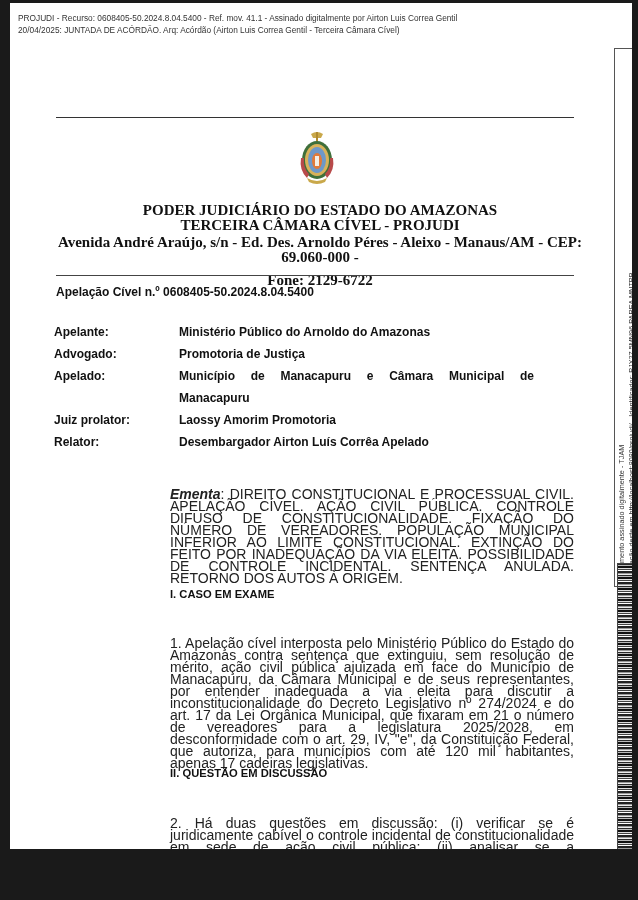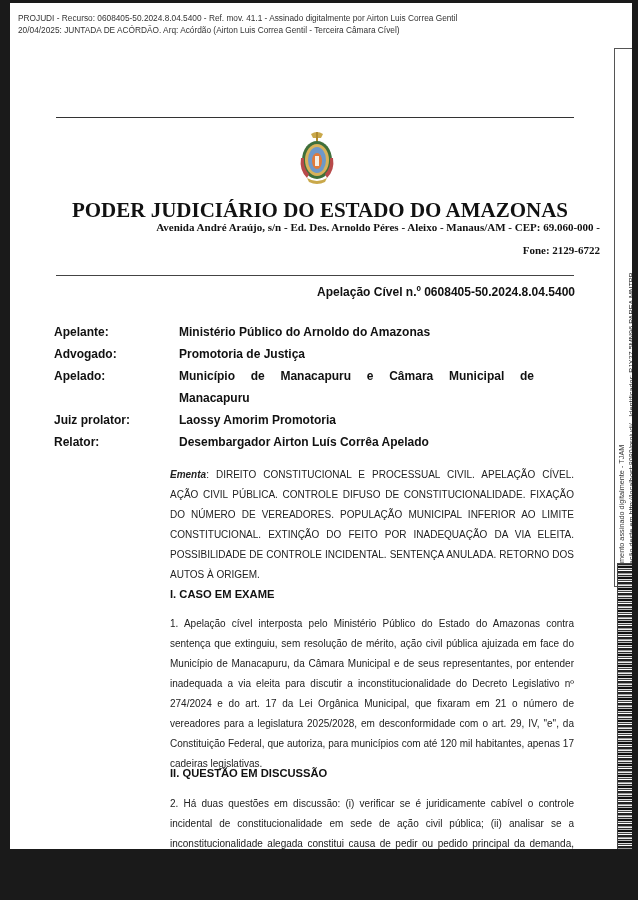--- a/index.html
+++ b/index.html
@@ -23,42 +23,42 @@
     .rule-top {
       position: absolute; left: 46px; top: 114px; width: 518px; height: 1px; background: #333;
     }
     .crest {
       position: absolute; left: 287px; top: 127px; width: 40px; height: 58px;
     }
     .court-head {
       position: absolute; left: 30px; top: 200px; width: 560px;
       text-align: center; font-family: "Liberation Serif", serif; font-weight: bold; color: #111;
     }
-    .court-head .l1 { font-size: 21px; line-height: 15px; }
+    .court-head .l1 { font-size: 15px; line-height: 15px; }
     .court-head .l2 { font-size: 15px; line-height: 15px; }
-    .court-head .addr { font-size: 11px; line-height: 15px; margin-top: 2px; text-align: right; }
+    .court-head .addr { font-size: 15px; line-height: 15px; margin-top: 2px; }
     .rule-mid {
       position: absolute; left: 46px; top: 272px; width: 518px; height: 1px; background: #444;
     }
     .case-info {
       position: absolute; left: 45px; top: 278px; width: 520px;
       font-size: 12px; font-weight: bold; color: #111;
     }
     .case-info .line { height: 22px; line-height: 22px; }
-    .case-info .line.indent { padding-left: 1px; text-align: right; }
+    .case-info .line.indent { padding-left: 1px; }
     .party {
       position: absolute; left: 44px; width: 520px; font-size: 12px; font-weight: bold; color: #111;
       line-height: 22px;
     }
     .party .lbl { position: absolute; left: 0; top: 0; width: 120px; }
     .party .val { position: absolute; left: 125px; top: 0; width: 355px; text-align: justify; text-align-last: left; }
     .party .val.just { text-align-last: justify; }
     .body-text {
       position: absolute; left: 160px; width: 404px;
-      font-size: 10px; color: #222; line-height: 20px; text-align: justify;
+      font-size: 14px; color: #222; line-height: 12px; text-align: justify; margin-top: 23px;
     }
     .body-text .em { font-weight: bold; font-style: italic; }
     .section-title {
       position: absolute; left: 160px; font-size: 11.2px; font-weight: bold; color: #111;
     }
     .stamp-box {
       position: absolute; left: 604px; top: 45px; width: 23px; height: 537px;
       border: 1px solid #555; background: #fff;
     }
     .stamp-text {
@@ -98,20 +98,21 @@
     <ellipse cx="20" cy="30" rx="9" ry="13" fill="#6e98c8"></ellipse>
     <ellipse cx="20" cy="31" rx="5" ry="8" fill="#e07a3a"></ellipse>
     <rect x="18" y="26" width="4" height="10" fill="#f3efe6"></rect>
     <path d="M4 28 Q2 40 10 48 L12 44 Q6 38 7 28 Z" fill="#b84a4a"></path>
     <path d="M36 28 Q38 40 30 48 L28 44 Q34 38 33 28 Z" fill="#b84a4a"></path>
     <path d="M10 48 Q20 54 30 48 L28 52 Q20 56 12 52 Z" fill="#c9a84a"></path>
   </svg>
 
   <div class="court-head">
     <div class="l1">PODER JUDICIÁRIO DO ESTADO DO AMAZONAS</div>
+    <div class="l2">TERCEIRA CÂMARA CÍVEL - PROJUDI</div>
     <div class="addr">Avenida André Araújo, s/n - Ed. Des. Arnoldo Péres - Aleixo - Manaus/AM - CEP: 69.060-000 -</div>
     <div class="addr" style="margin-top:8px">Fone: 2129-6722</div>
   </div>
 
   <div class="rule-mid"></div>
 
   <div class="case-info">
     <div class="line indent">Apelação Cível n.º 0608405-50.2024.8.04.5400</div>
   </div>
 

